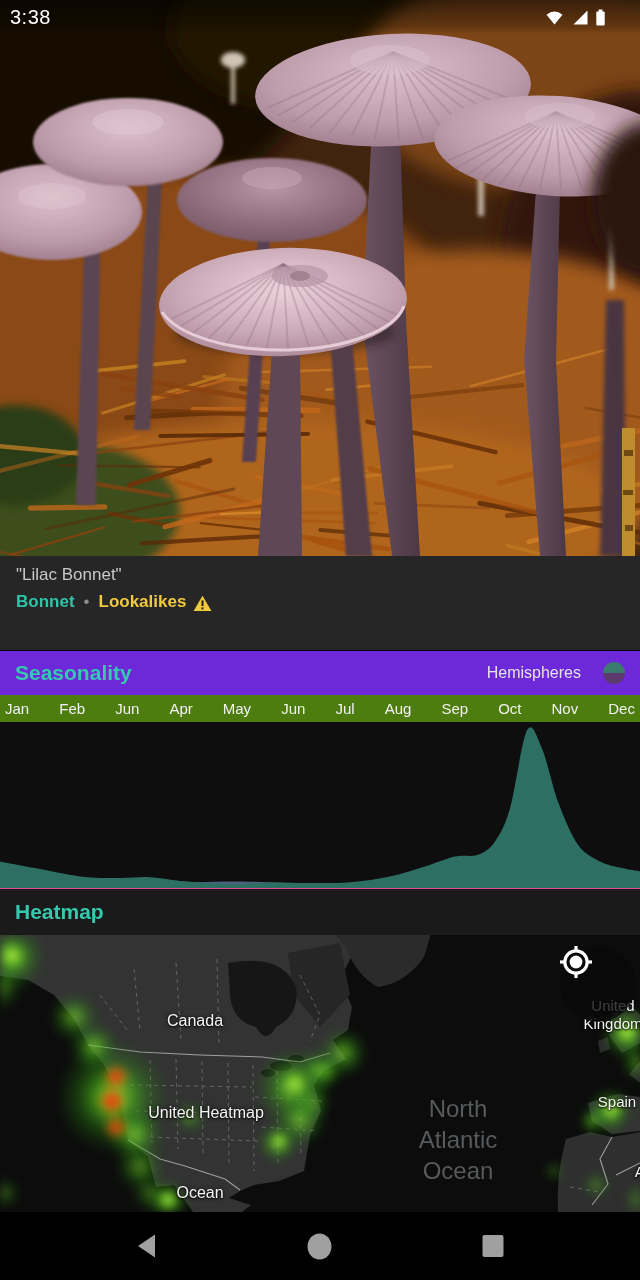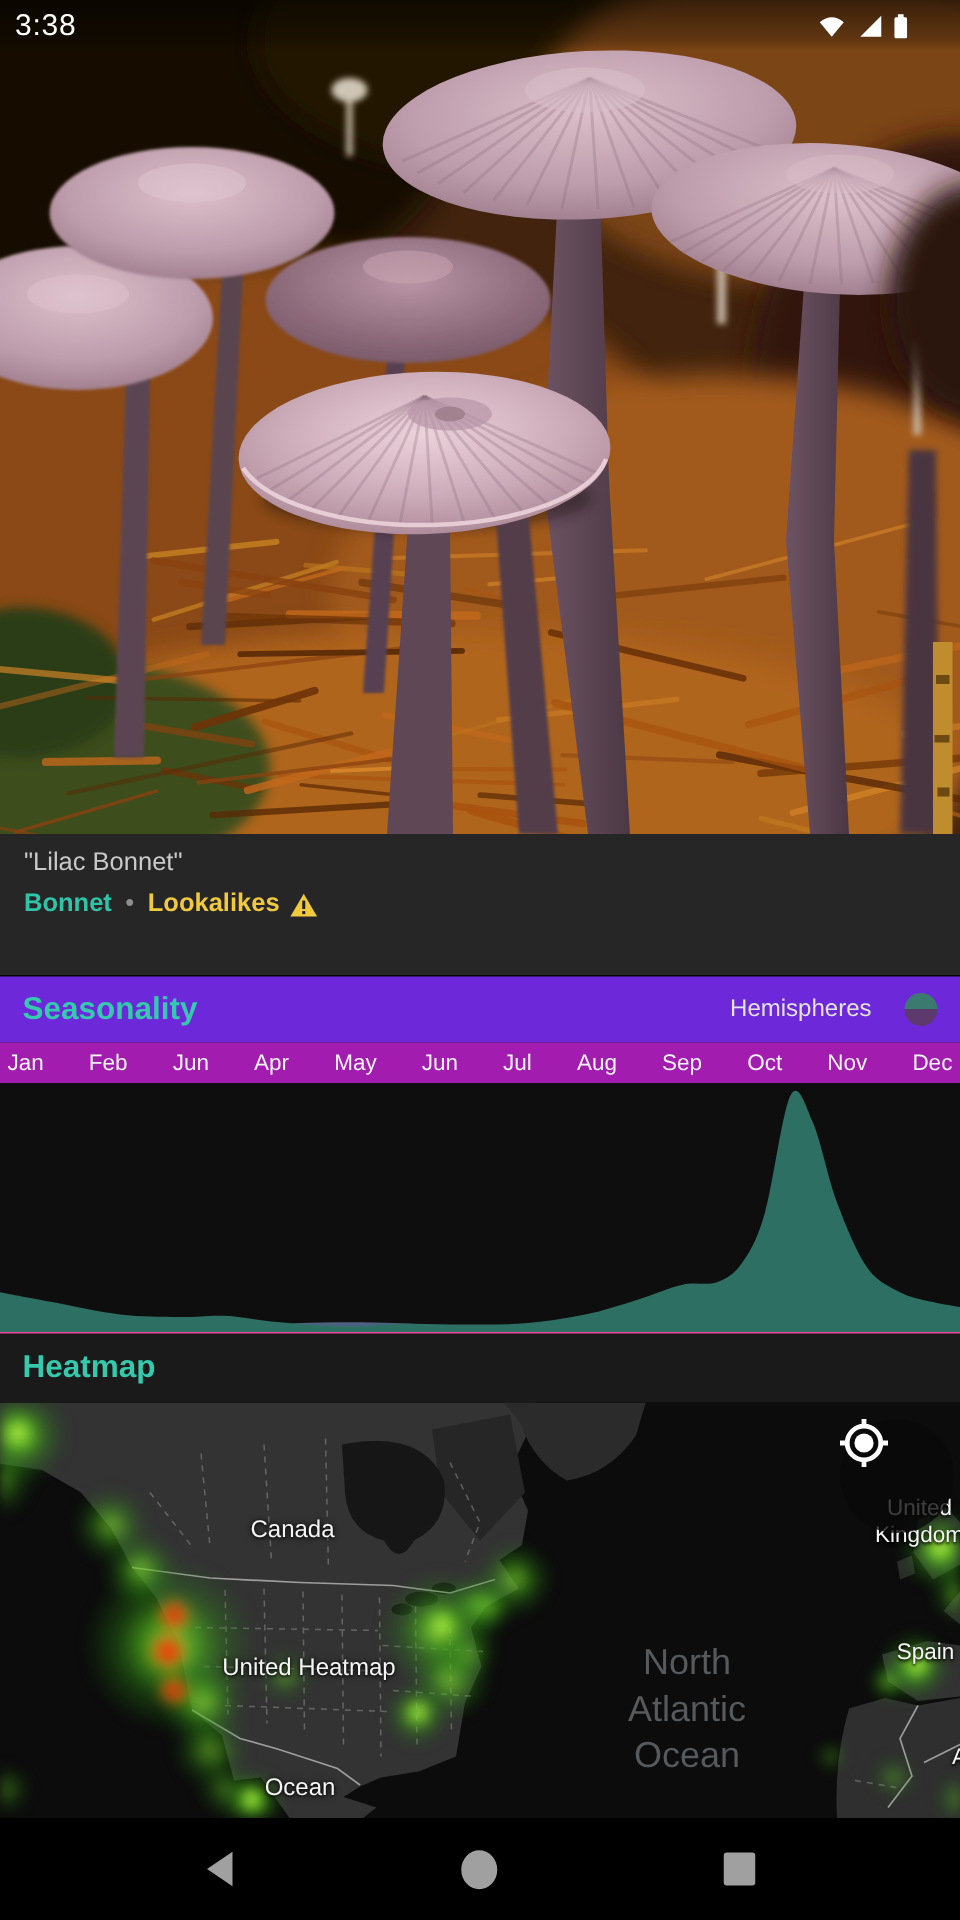--- a/index.html
+++ b/index.html
@@ -28,21 +28,21 @@
 
   
   .season-head{height:45px;background:#6d28d9;border-top:1px solid #060606;display:flex;
     align-items:center;justify-content:space-between;box-sizing:border-box;padding:0 15px;}
   .section-title{color:#35c9ae;font-size:21px;font-weight:bold;}
   .hemi{display:flex;align-items:center;gap:22px;cursor:pointer;}
   .hemi-label{color:#e3e3e3;font-size:16px;}
   .hemi-icon{width:22px;height:22px;border-radius:50%;}
 
   
-  .months{height:27px;background:#a21caf;display:flex;justify-content:space-between;
+  .months{height:27px;background:#4d7c0f;display:flex;justify-content:space-between;
     align-items:center;box-sizing:border-box;padding:0 5px;}
   .months span{color:#f2f2f2;font-size:15px;}
   .chart{display:block;width:640px;height:166px;background:#0e0e0e;}
 
   .heat-head{height:47px;background:#1a1a1a;border-top:1px solid #ec4899;display:flex;
     align-items:center;box-sizing:border-box;padding:0 15px;}
 
   
   .map{position:relative;width:640px;height:277px;background:#0c0c0c;overflow:hidden;}
   .map svg{position:absolute;left:0;top:0;}

